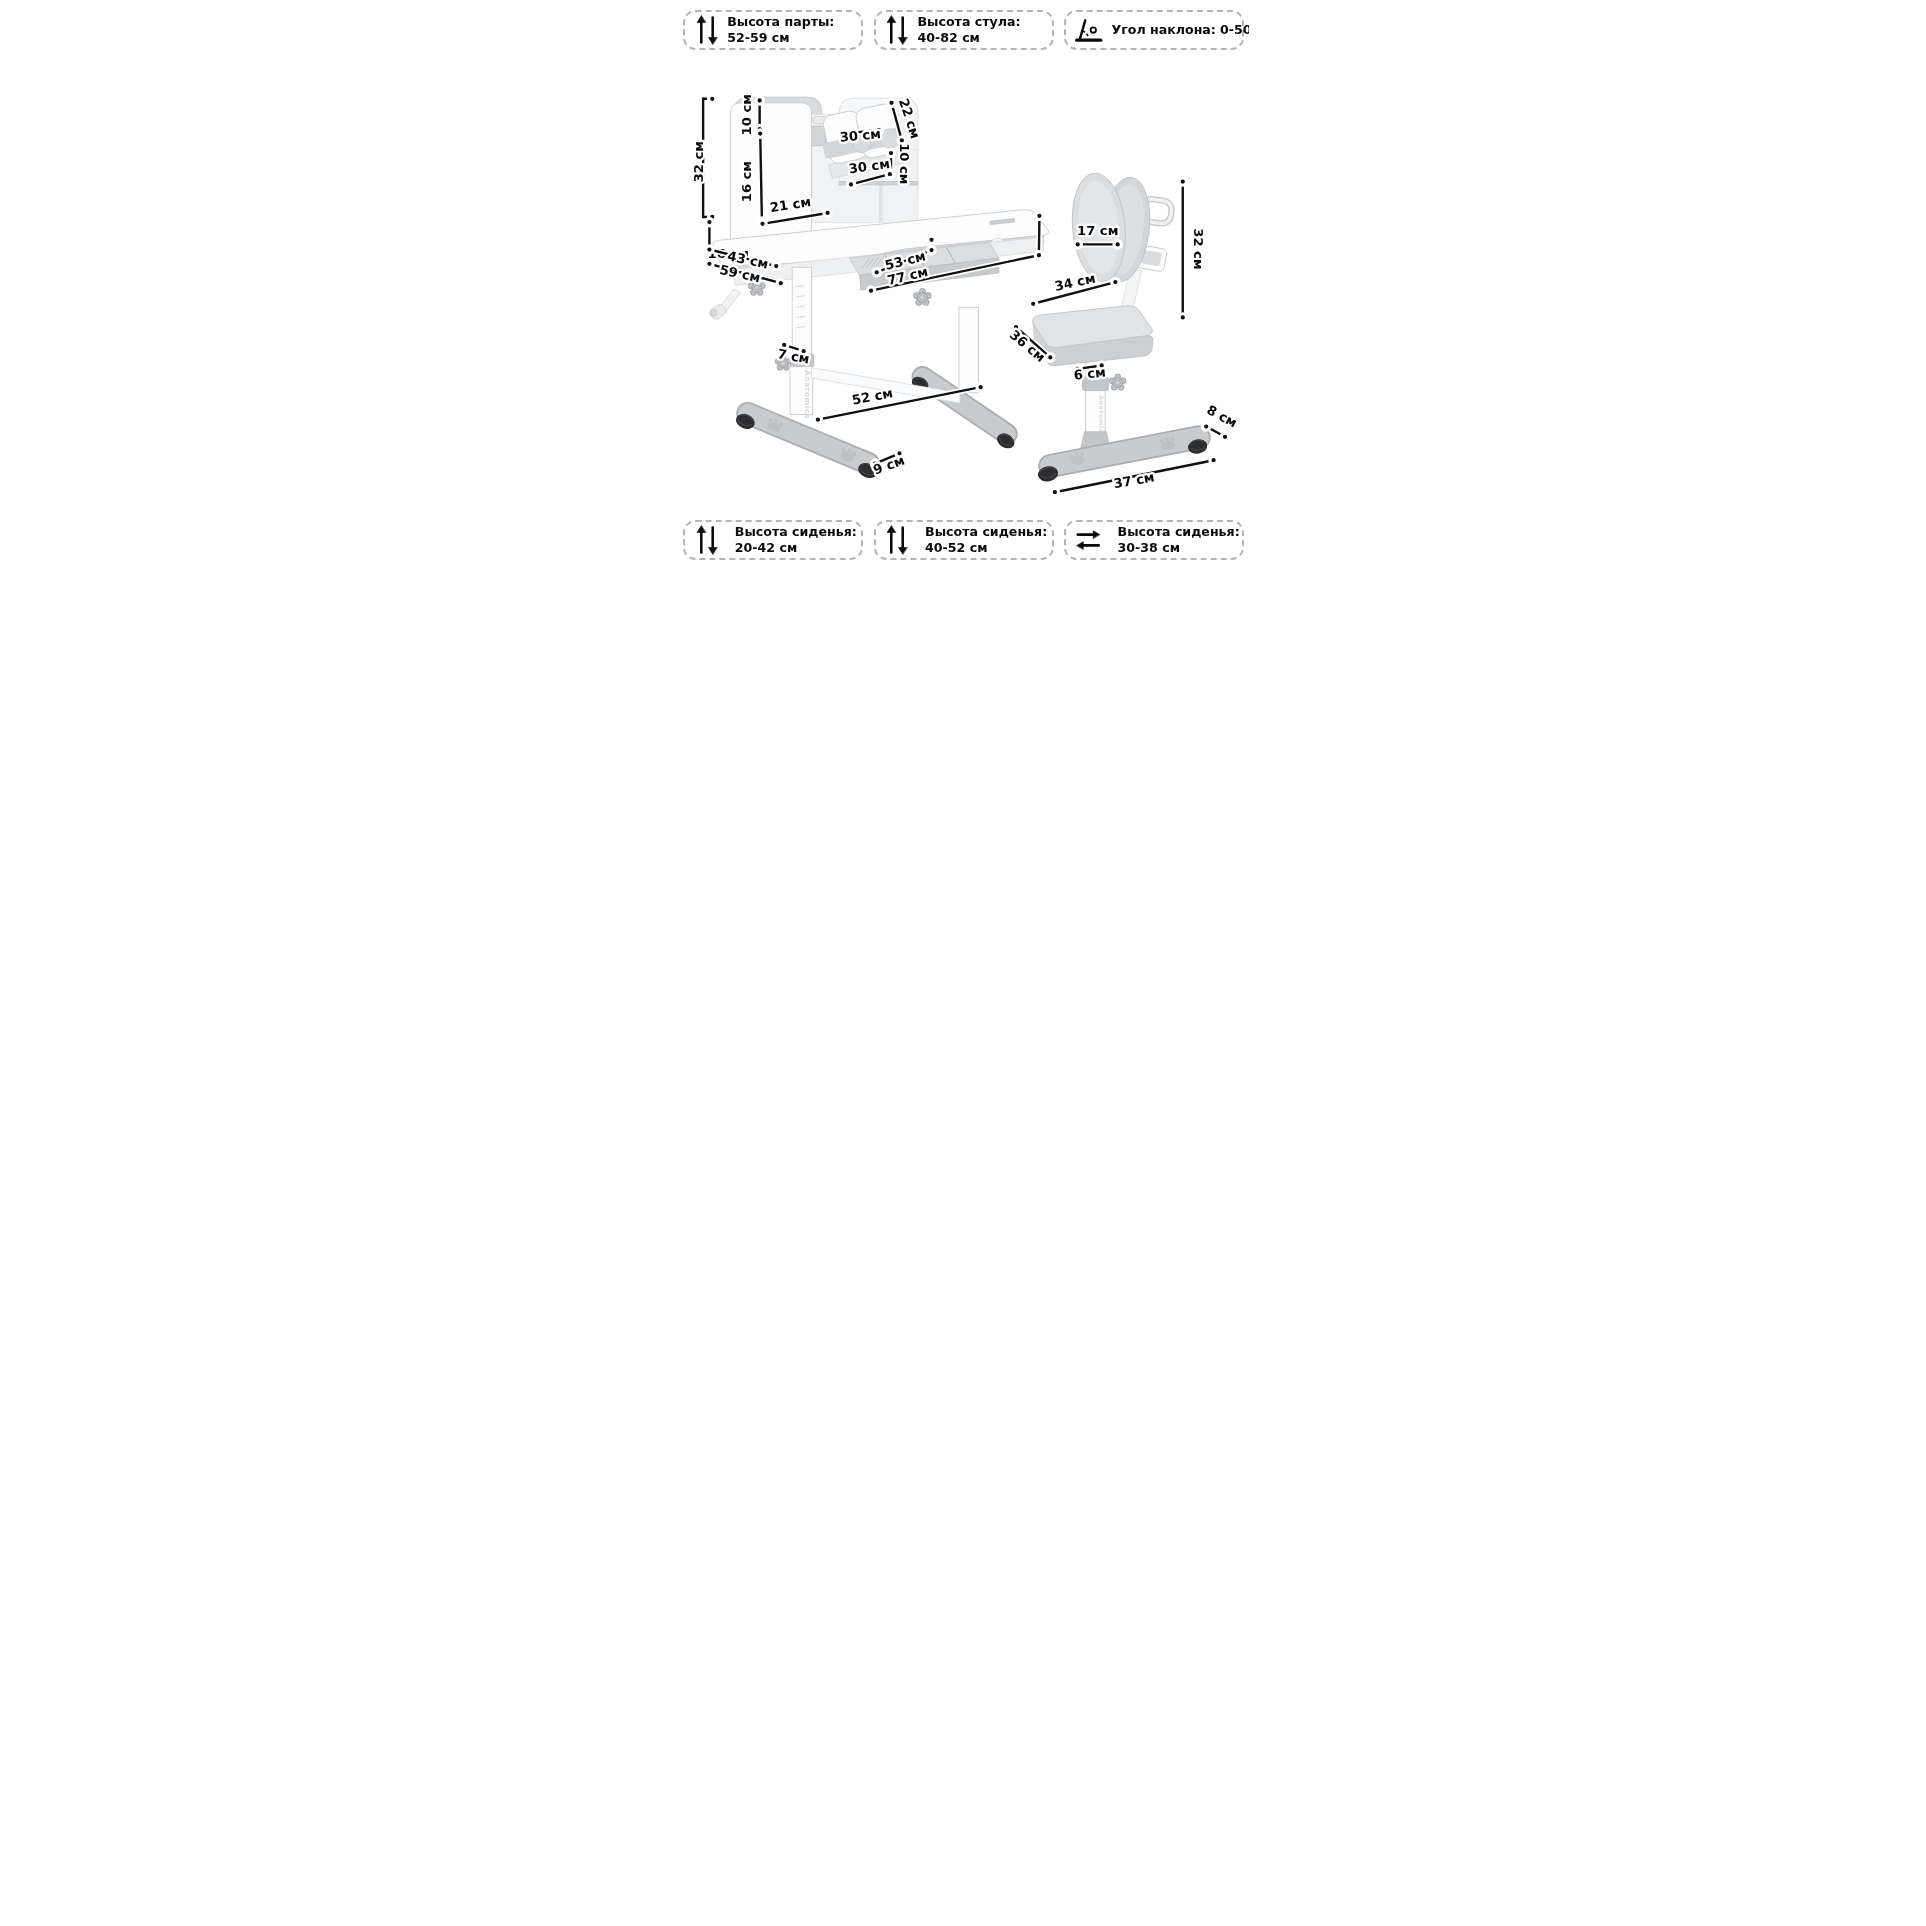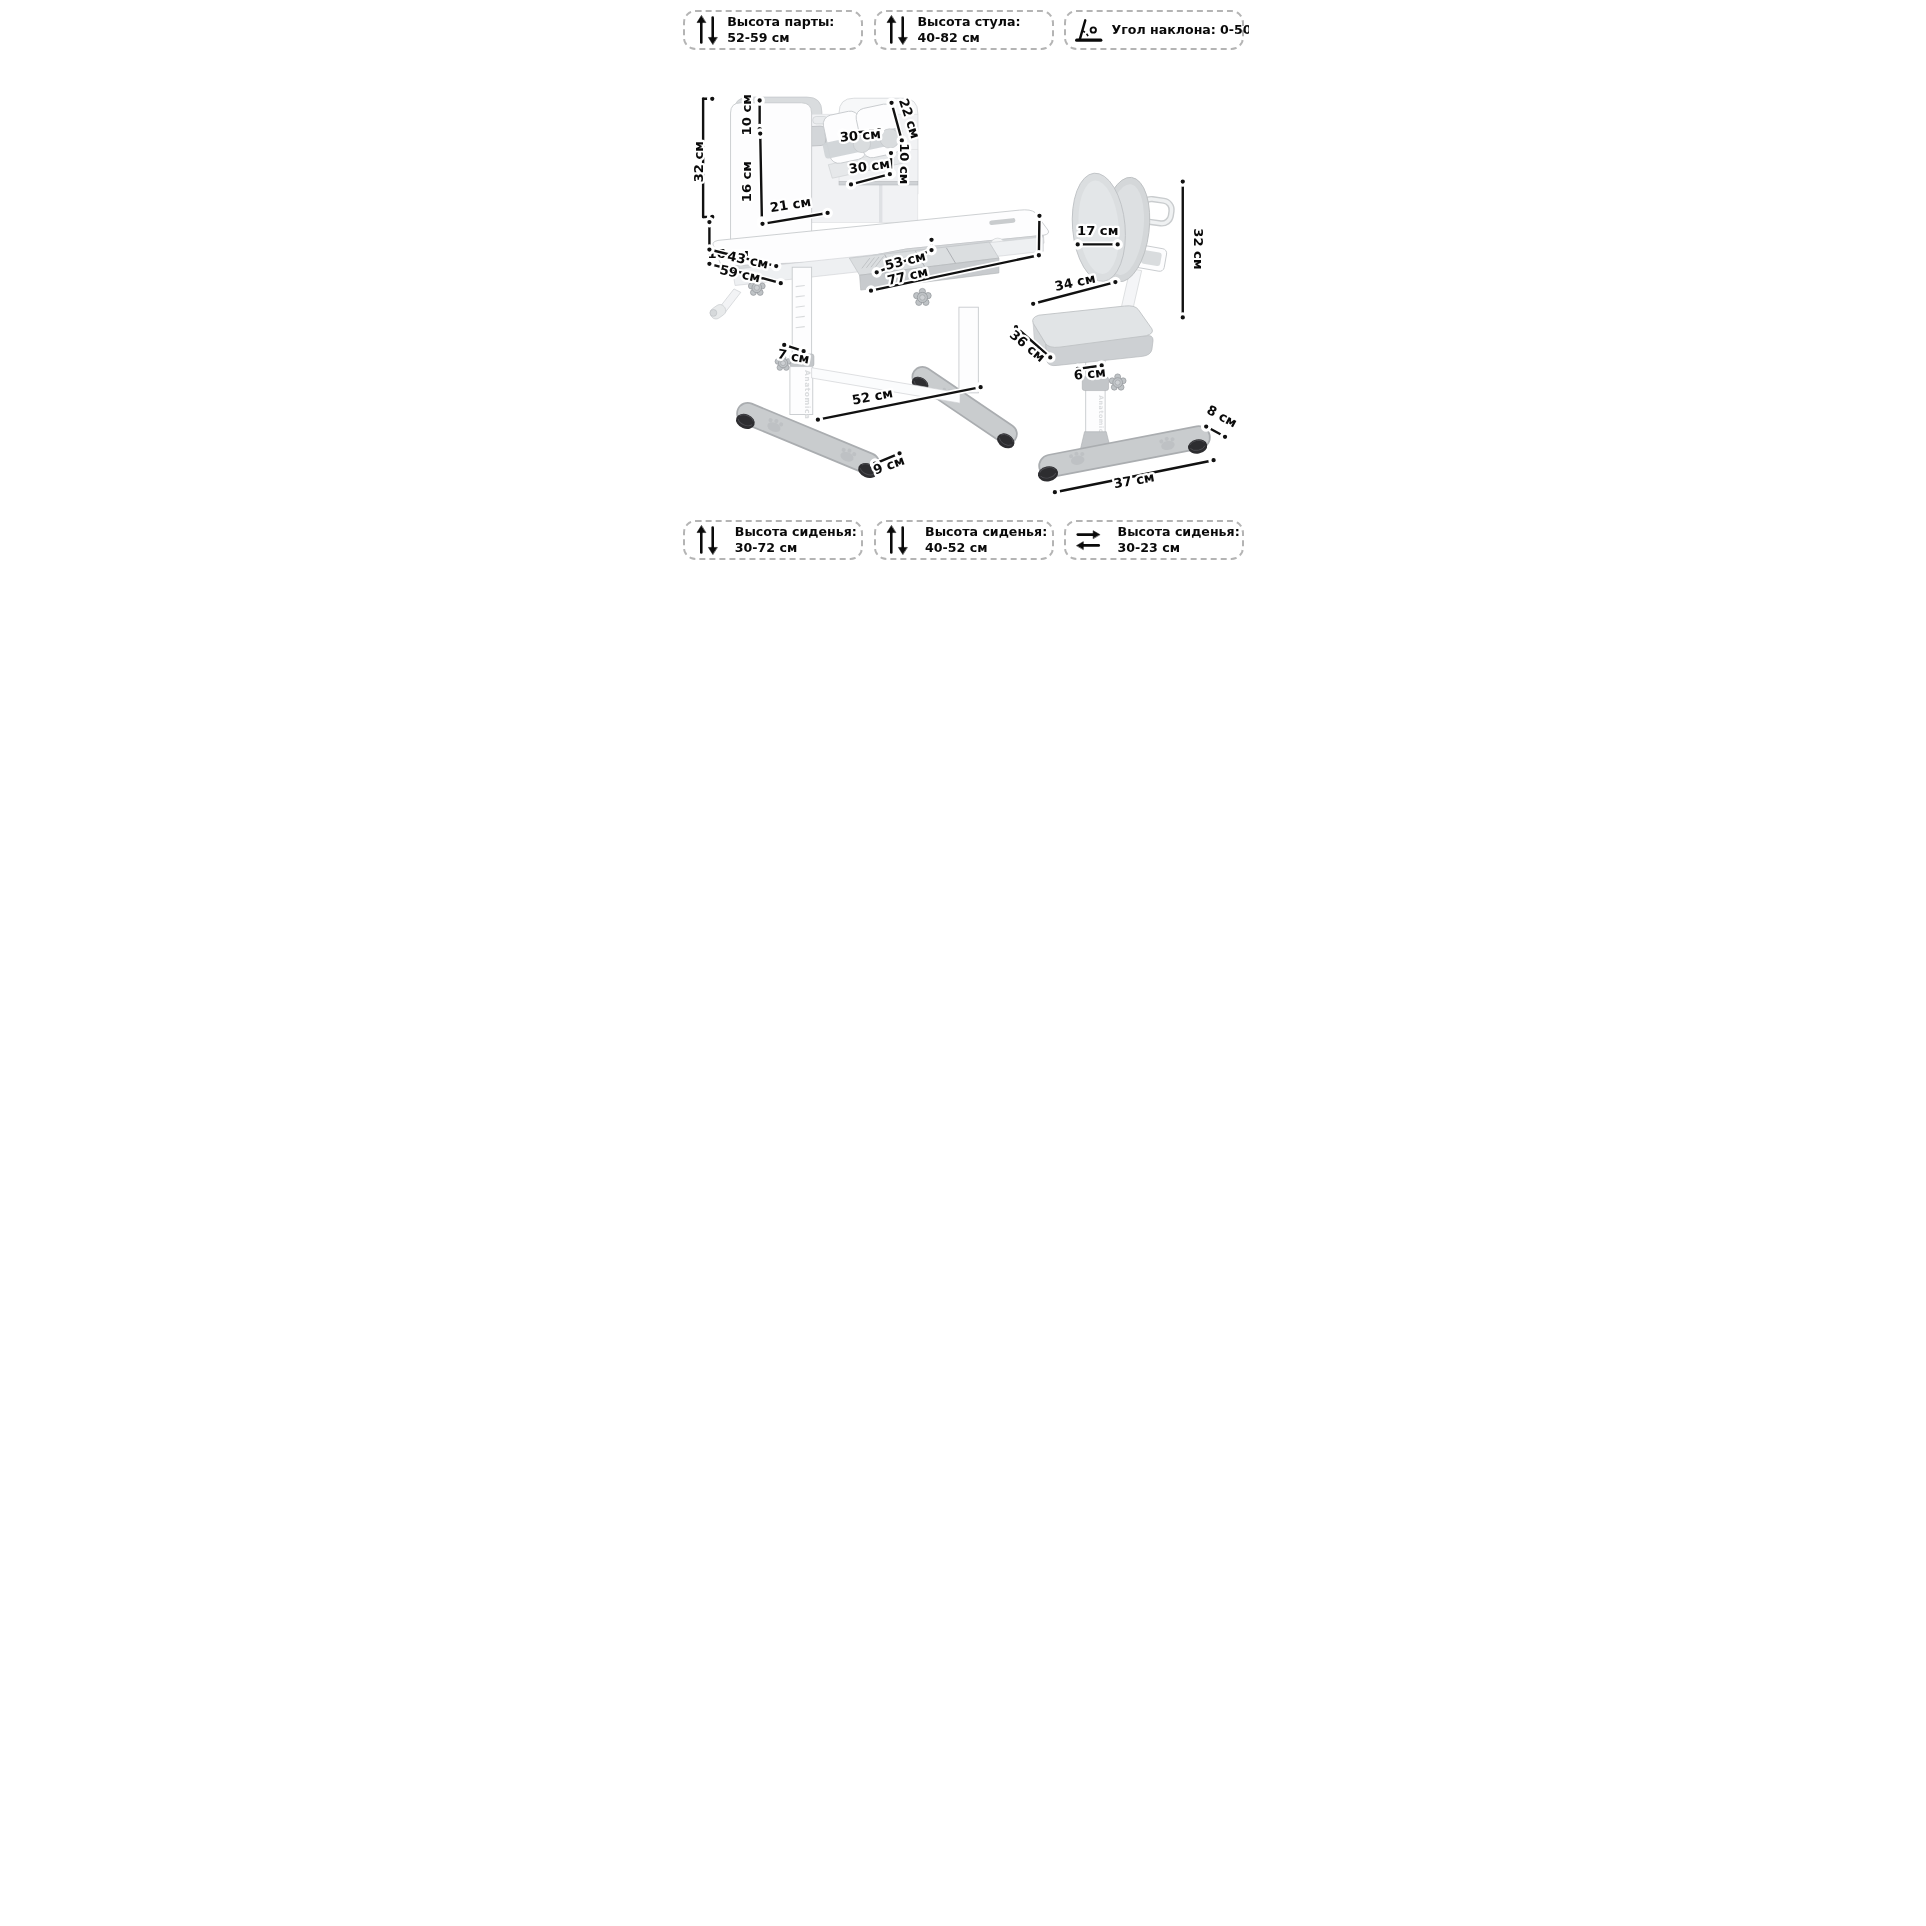--- a/index.html
+++ b/index.html
@@ -110,21 +110,21 @@
         <g stroke="#0a0a0a" stroke-width="4.5" fill="#0a0a0a" stroke-linecap="round">
           <line x1="12" y1="50" x2="12" y2="9"></line>
             <polygon points="12,3 4.5,15 19.5,15" stroke-width="1"></polygon>
           <line x1="32" y1="6" x2="32" y2="47"></line>
             <polygon points="32,53 24.5,41 39.5,41" stroke-width="1"></polygon>
         </g>
       </svg>
     </div>
     <div class="badge-text">
       <div class="badge-title">Высота сиденья:</div>
-      <div class="badge-value">30-72 см</div>
+      <div class="badge-value">20-42 см</div>
     </div>
   </div>
 
   <div class="badge bottom pos2">
     <div class="badge-icon">
       <svg width="26" height="32" viewBox="0 0 44 56">
         <g stroke="#0a0a0a" stroke-width="4.5" fill="#0a0a0a" stroke-linecap="round">
           <line x1="12" y1="50" x2="12" y2="9"></line>
             <polygon points="12,3 4.5,15 19.5,15" stroke-width="1"></polygon>
           <line x1="32" y1="6" x2="32" y2="47"></line>
@@ -144,21 +144,21 @@
         <g stroke="#0a0a0a" stroke-width="5" fill="#0a0a0a" stroke-linecap="round">
           <line x1="7" y1="12" x2="38" y2="12"></line>
             <polygon points="47,12 35,5 35,19" stroke-width="1"></polygon>
           <line x1="45" y1="32" x2="14" y2="32"></line>
             <polygon points="5,32 17,25 17,39" stroke-width="1"></polygon>
         </g>
       </svg>
     </div>
     <div class="badge-text">
       <div class="badge-title">Высота сиденья:</div>
-      <div class="badge-value">30-23 см</div>
+      <div class="badge-value">30-38 см</div>
     </div>
   </div>
 
   <svg id="scene" width="571" height="571" viewBox="0 0 1000 1000" style="position:absolute;left:0;top:0;">
     <defs>
       <g id="star-knob">
         <g class="knob-l">
           <circle cx="0" cy="-10" r="5.2"></circle>
             <circle cx="9.5" cy="-3.1" r="5.2"></circle>
           <circle cx="5.9" cy="8.1" r="5.2"></circle>

